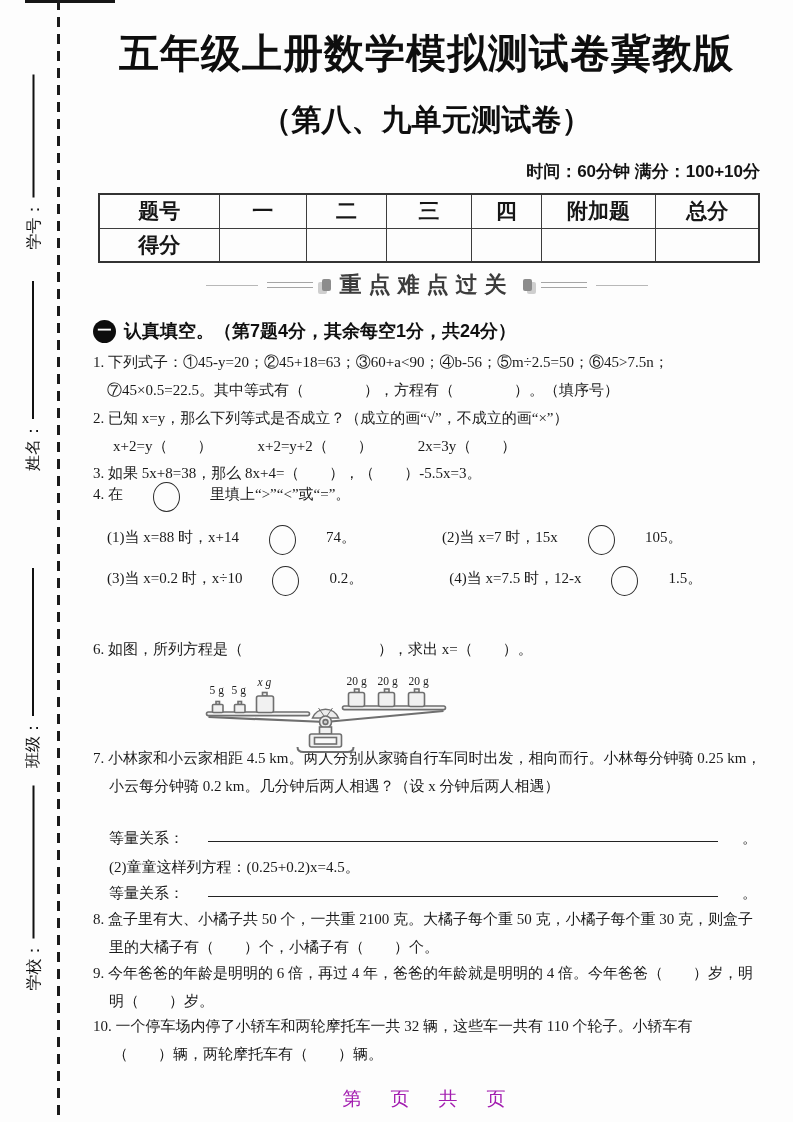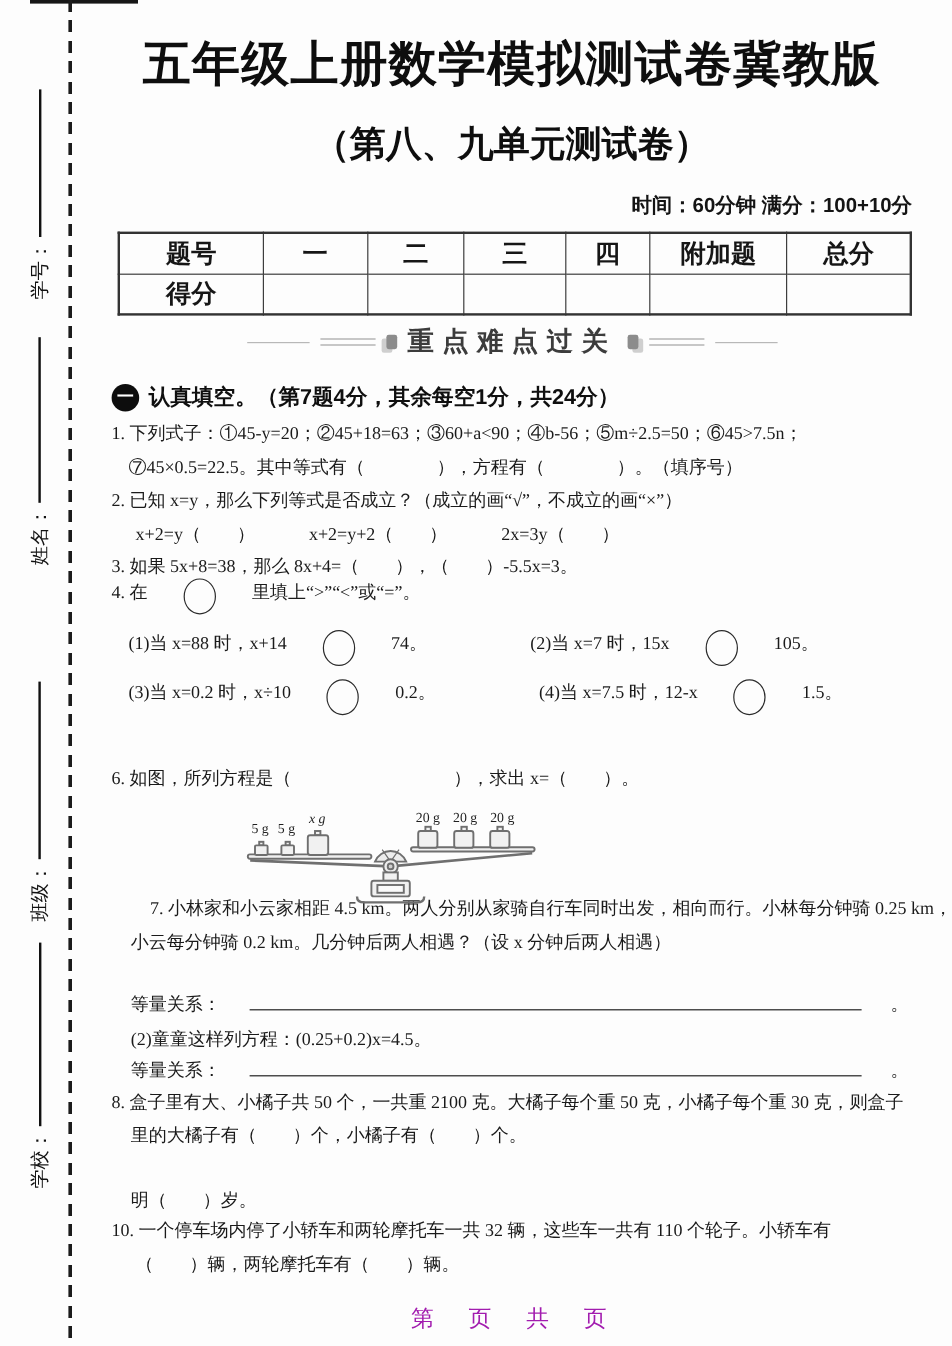--- a/index.html
+++ b/index.html
@@ -188,37 +188,38 @@
       <span class="blank-circle"></span>
       <span class="seg-text">0.2。</span>
       <span class="seg-gap"></span>
       <span class="seg-text">(4)当 x=7.5 时，12-x</span>
       <span class="blank-circle"></span>
       <span class="seg-text">1.5。</span>
     </div>
 
   <div class="ln" style="top:637px;">6. 如图，所列方程是（　　　　　　　　　），求出 x=（　　）。</div>
 
-  <div class="ln" style="top:746px;margin-left:32px;">7. 小林家和小云家相距 4.5 km。两人分别从家骑自行车同时出发，相向而行。小林每分钟骑 0.25 km，</div>
+  <div class="ln" style="top:746px;">7. 小林家和小云家相距 4.5 km。两人分别从家骑自行车同时出发，相向而行。小林每分钟骑 0.25 km，</div>
   <div class="ln" style="top:774px; left:16px;">小云每分钟骑 0.2 km。几分钟后两人相遇？（设 x 分钟后两人相遇）</div>
   <div class="ln seg-row" style="top:826px; left:16px; width:648px;">
       <span class="seg-text">等量关系：</span>
       <span class="blank-line"></span>
       <span class="seg-text">。</span>
     </div>
   <div class="ln" style="top:855px; left:16px;">(2)童童这样列方程：(0.25+0.2)x=4.5。</div>
   <div class="ln seg-row" style="top:881px; left:16px; width:648px;">
       <span class="seg-text">等量关系：</span>
       <span class="blank-line"></span>
       <span class="seg-text">。</span>
     </div>
 
   <div class="ln" style="top:907px;">8. 盒子里有大、小橘子共 50 个，一共重 2100 克。大橘子每个重 50 克，小橘子每个重 30 克，则盒子</div>
   <div class="ln" style="top:935px; left:16px;">里的大橘子有（　　）个，小橘子有（　　）个。</div>
 
+  <div class="ln" style="top:961px;">9. 今年爸爸的年龄是明明的 6 倍，再过 4 年，爸爸的年龄就是明明的 4 倍。今年爸爸（　　）岁，明</div>
   <div class="ln" style="top:989px; left:16px;">明（　　）岁。</div>
 
   <div class="ln" style="top:1014px;">10. 一个停车场内停了小轿车和两轮摩托车一共 32 辆，这些车一共有 110 个轮子。小轿车有</div>
   <div class="ln" style="top:1042px; left:20px;">（　　）辆，两轮摩托车有（　　）辆。</div>
 </div>
 
 <div class="balance-wrap">
   <svg viewBox="0 0 250 100">
     <g stroke="#6f6f6f" stroke-width="1.6" fill="#f1f1f1">
 

